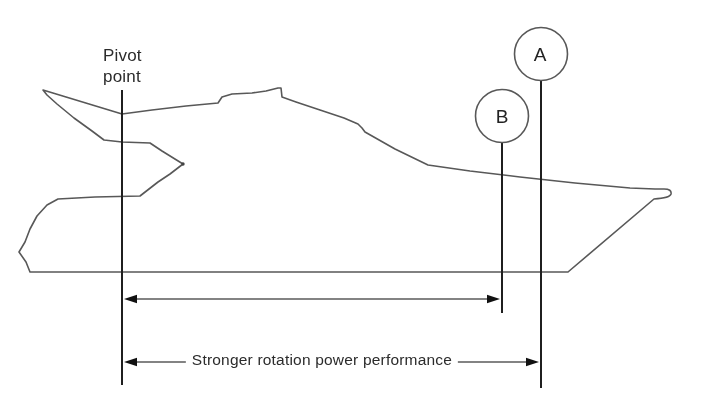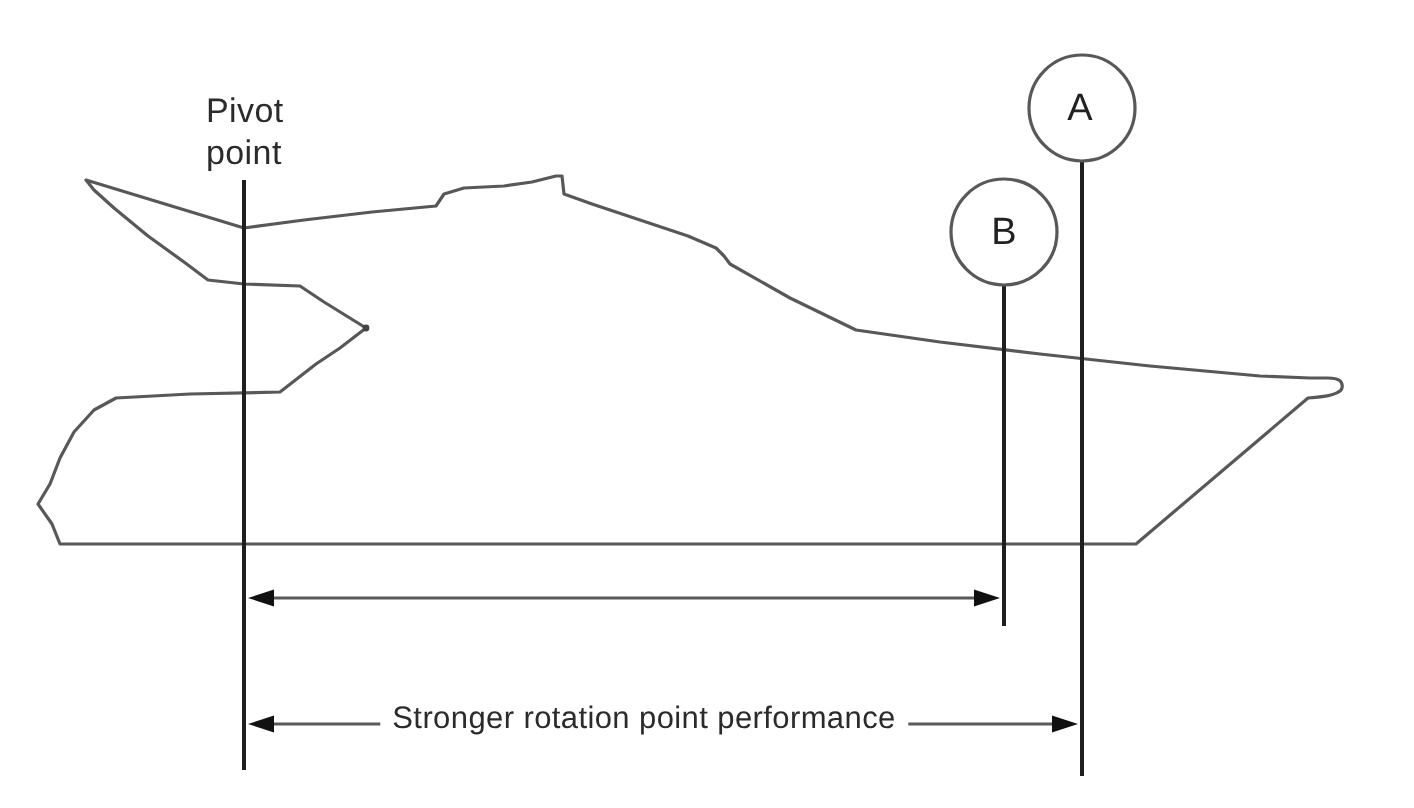--- a/index.html
+++ b/index.html
@@ -67,15 +67,15 @@
     <polygon points="124,362 137,357.8 137,366.2" fill="var(--arrowhead)"></polygon>
     <polygon points="539,362 526,357.8 526,366.2" fill="var(--arrowhead)"></polygon>
   </svg>
 
   <div class="pivot-label">Pivot
 point</div>
 
   <div class="circle-label a">A</div>
   <div class="circle-label b">B</div>
 
-  <div class="arrow-label stronger">Stronger rotation point performance</div>
+  <div class="arrow-label stronger">Stronger rotation power performance</div>
 
 </div>
 
 </body></html>

